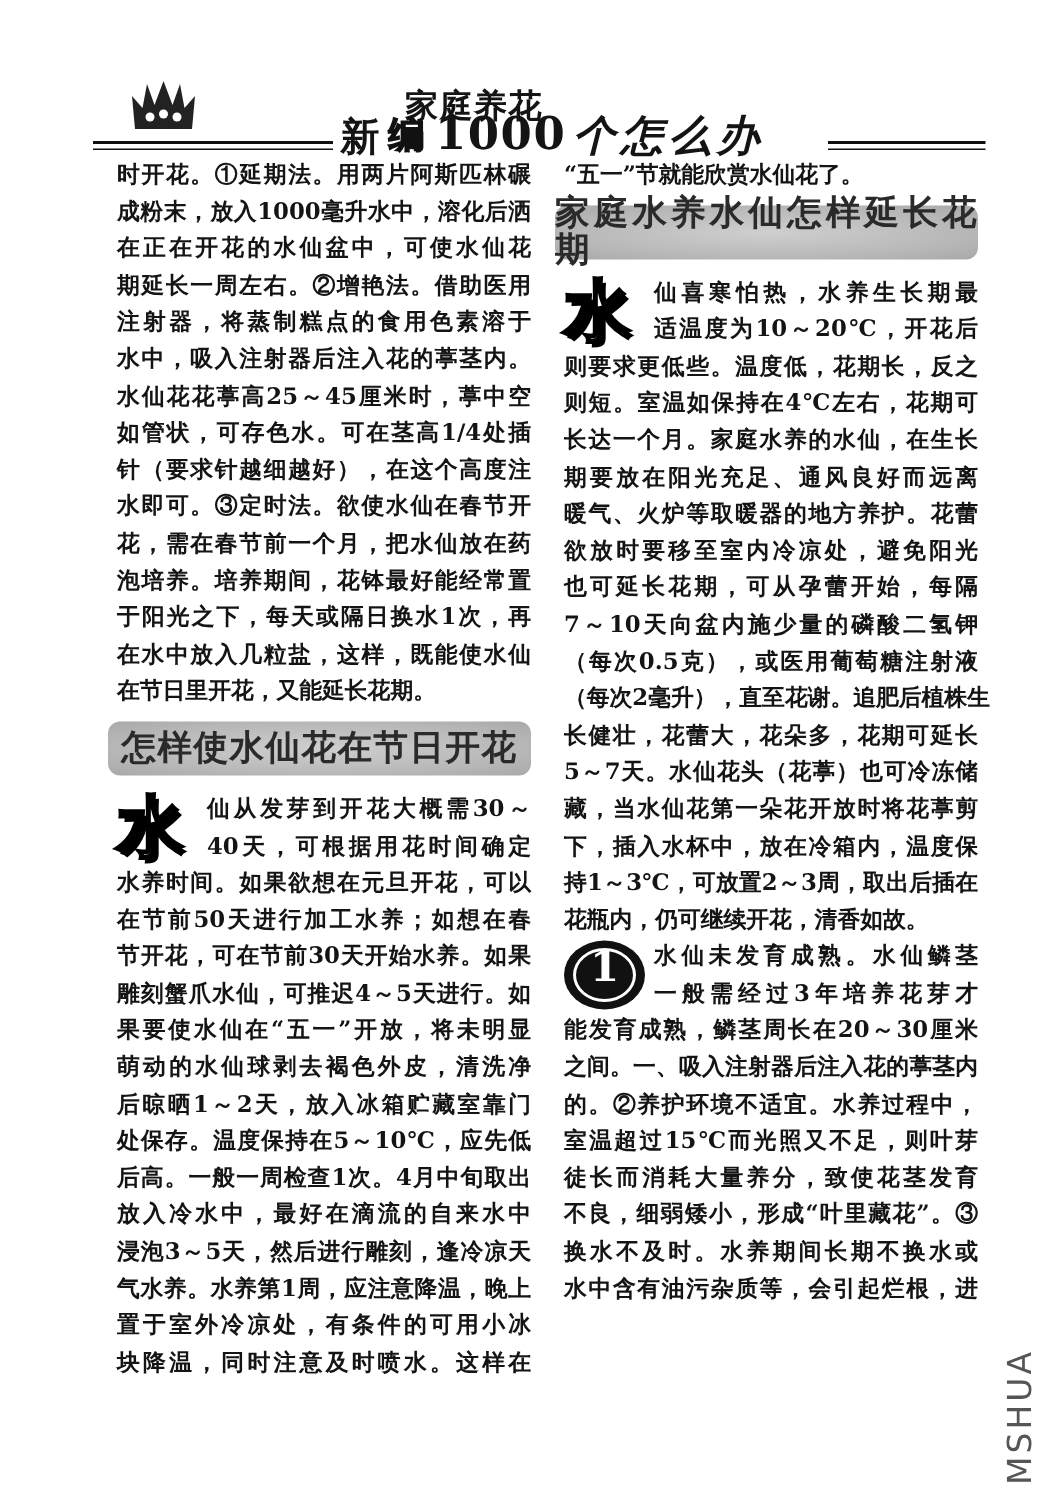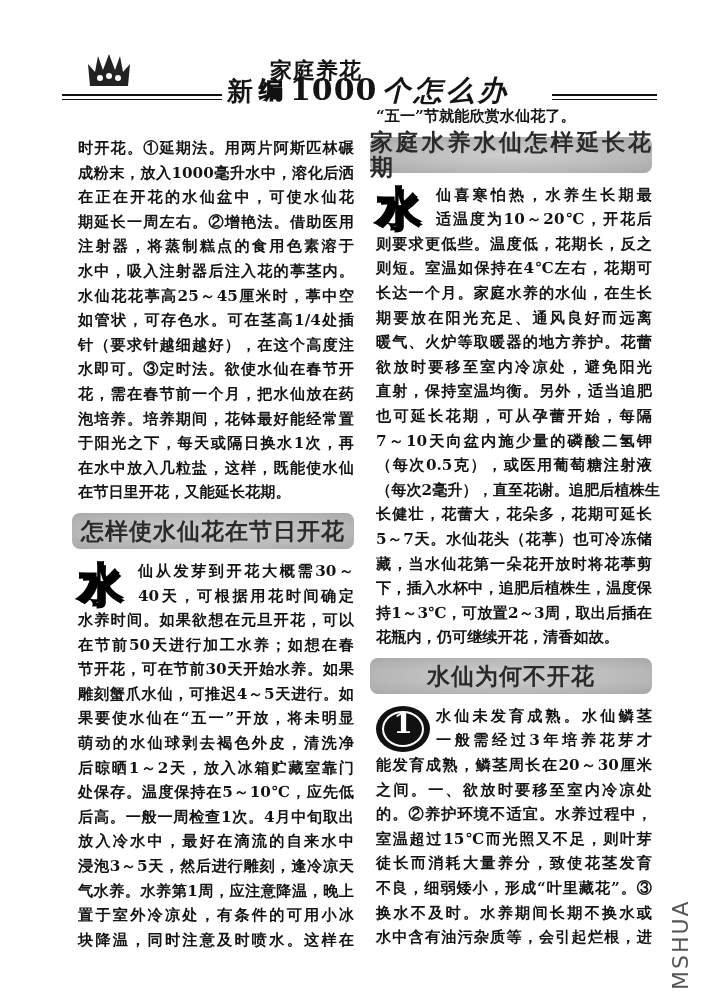--- a/index.html
+++ b/index.html
@@ -12,21 +12,21 @@
   .crown { position: absolute; left: 24px; top: 8px; width: 46px; height: 36px; }
   .rule-left { position: absolute; left: 0; top: 50px; width: 160px; height: 3px; border-top: 2px solid #111; border-bottom: 1px solid #111; }
   .rule-right { position: absolute; left: 490px; top: 50px; width: 105px; height: 3px; border-top: 2px solid #111; border-bottom: 1px solid #111; }
   .mh-sub { position: absolute; left: 208px; top: 12px; font-size: 22px; font-weight: bold; letter-spacing: 1px; font-family: "DejaVu Serif", serif; }
   .mh-new { position: absolute; left: 165px; top: 30px; font-size: 26px; font-weight: bold; font-family: "DejaVu Sans", sans-serif; }
   .mh-bian { position: absolute; left: 197px; top: 30px; font-size: 24px; font-weight: bold; color: #fff; -webkit-text-stroke: 1px #111; font-family: "DejaVu Sans", sans-serif; }
   .mh-num { position: absolute; left: 228px; top: 28px; font-size: 30px; font-weight: bold; font-family: "DejaVu Serif", serif; letter-spacing: 1px; }
   .mh-end { position: absolute; left: 320px; top: 28px; font-size: 28px; font-weight: bold; font-family: "DejaVu Serif", serif; letter-spacing: 4px; font-style: italic; }
 
   .col { position: absolute; top: 104px; width: 276px; font-size: 15.2px; line-height: 24.6px; text-align: justify; font-weight: bold; }
-  .col-left { left: 78px; margin-top: 32px; }
+  .col-left { left: 78px; }
   .col-right { left: 376px; }
   .para { margin: 0; }
   .line { display: block; white-space: nowrap; text-align-last: justify; text-align: justify; }
   .line.last { text-align-last: left; }
 
   .sec-head {
     height: 36px; margin: 8px 0 10px -6px; width: 282px;
     background: radial-gradient(ellipse at center, #cfcfcf 0%, #b6b6b6 70%, #a8a8a8 100%);
     border-radius: 8px;
     display: flex; align-items: center; justify-content: center;
@@ -121,43 +121,41 @@
   <div class="para dropcap-wrap">
     <div class="dropcap">水</div>
     <span class="line">仙喜寒怕热，水养生长期最</span>
     <span class="line">适温度为10～20℃，开花后</span>
     <span class="line" style="clear:left">则要求更低些。温度低，花期长，反之</span>
     <span class="line">则短。室温如保持在4℃左右，花期可</span>
     <span class="line">长达一个月。家庭水养的水仙，在生长</span>
     <span class="line">期要放在阳光充足、通风良好而远离</span>
     <span class="line">暖气、火炉等取暖器的地方养护。花蕾</span>
     <span class="line">欲放时要移至室内冷凉处，避免阳光</span>
-    <span class="line">直射，保持室温均衡。另外，适当追肥</span>
     <span class="line">也可延长花期，可从孕蕾开始，每隔</span>
     <span class="line">7～10天向盆内施少量的磷酸二氢钾</span>
     <span class="line">（每次0.5克），或医用葡萄糖注射液</span>
     <span class="line">（每次2毫升），直至花谢。追肥后植株生</span>
     <span class="line">长健壮，花蕾大，花朵多，花期可延长</span>
     <span class="line">5～7天。水仙花头（花葶）也可冷冻储</span>
     <span class="line">藏，当水仙花第一朵花开放时将花葶剪</span>
-    <span class="line">下，插入水杯中，追肥后植株生，温度保</span>
+    <span class="line">下，插入水杯中，放在冷箱内，温度保</span>
     <span class="line">持1～3℃，可放置2～3周，取出后插在</span>
     <span class="line last">花瓶内，仍可继续开花，清香如故。</span>
   </div>
 
-  <div class="sec-head">水仙为何不开花</div>
 
   <div class="para dropcap-wrap">
     <div class="dropnum">
         <span>1</span>
       </div>
     <span class="line">水仙未发育成熟。水仙鳞茎</span>
     <span class="line">一般需经过3年培养花芽才</span>
     <span class="line" style="clear:left">能发育成熟，鳞茎周长在20～30厘米</span>
-    <span class="line">之间。一、欲放时要移至室内冷凉处</span>
+    <span class="line">之间。一、吸入注射器后注入花的葶茎内</span>
     <span class="line">的。②养护环境不适宜。水养过程中，</span>
     <span class="line">室温超过15℃而光照又不足，则叶芽</span>
     <span class="line">徒长而消耗大量养分，致使花茎发育</span>
     <span class="line">不良，细弱矮小，形成“叶里藏花”。③</span>
     <span class="line">换水不及时。水养期间长期不换水或</span>
     <span class="line">水中含有油污杂质等，会引起烂根，进</span>
   </div>
 </div>
 
 <div class="watermark">MSHUA</div>

